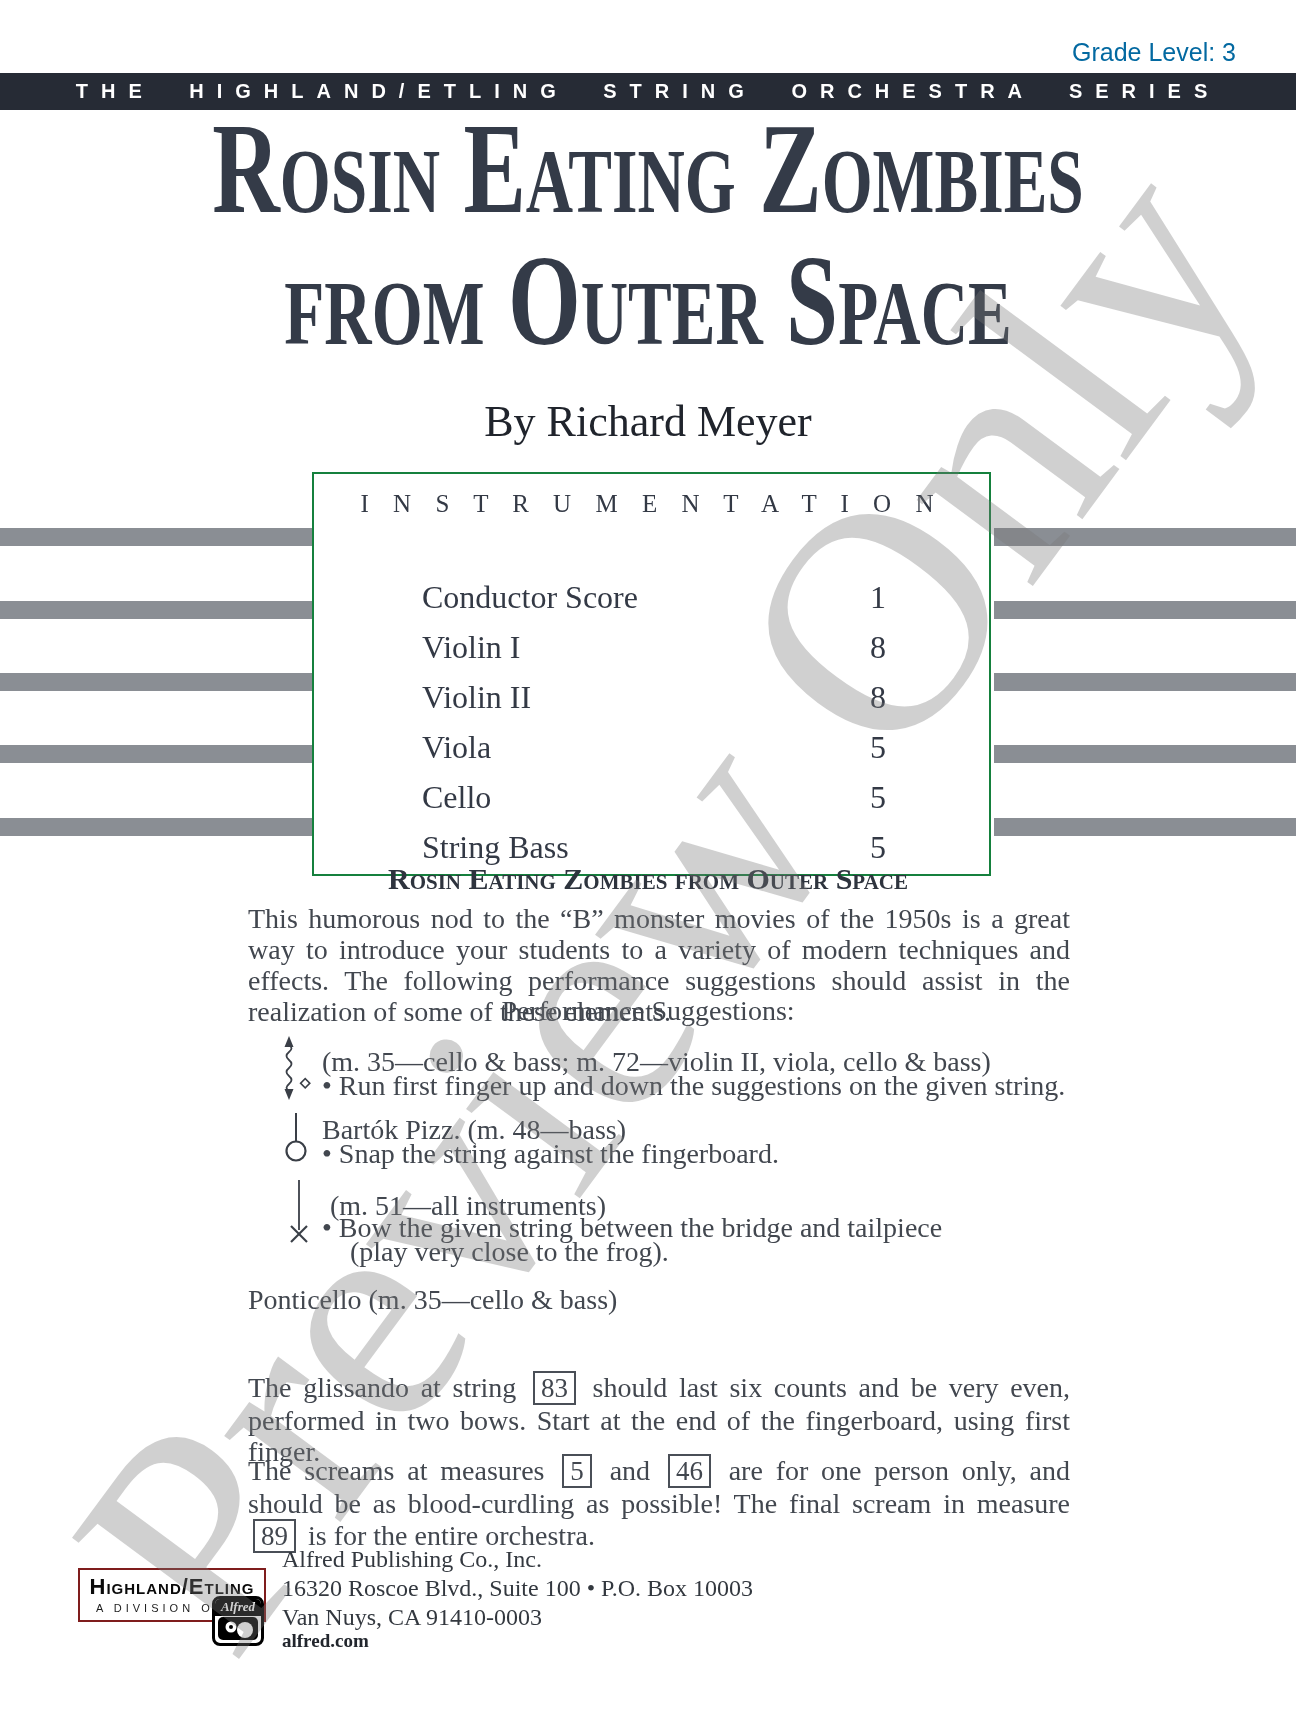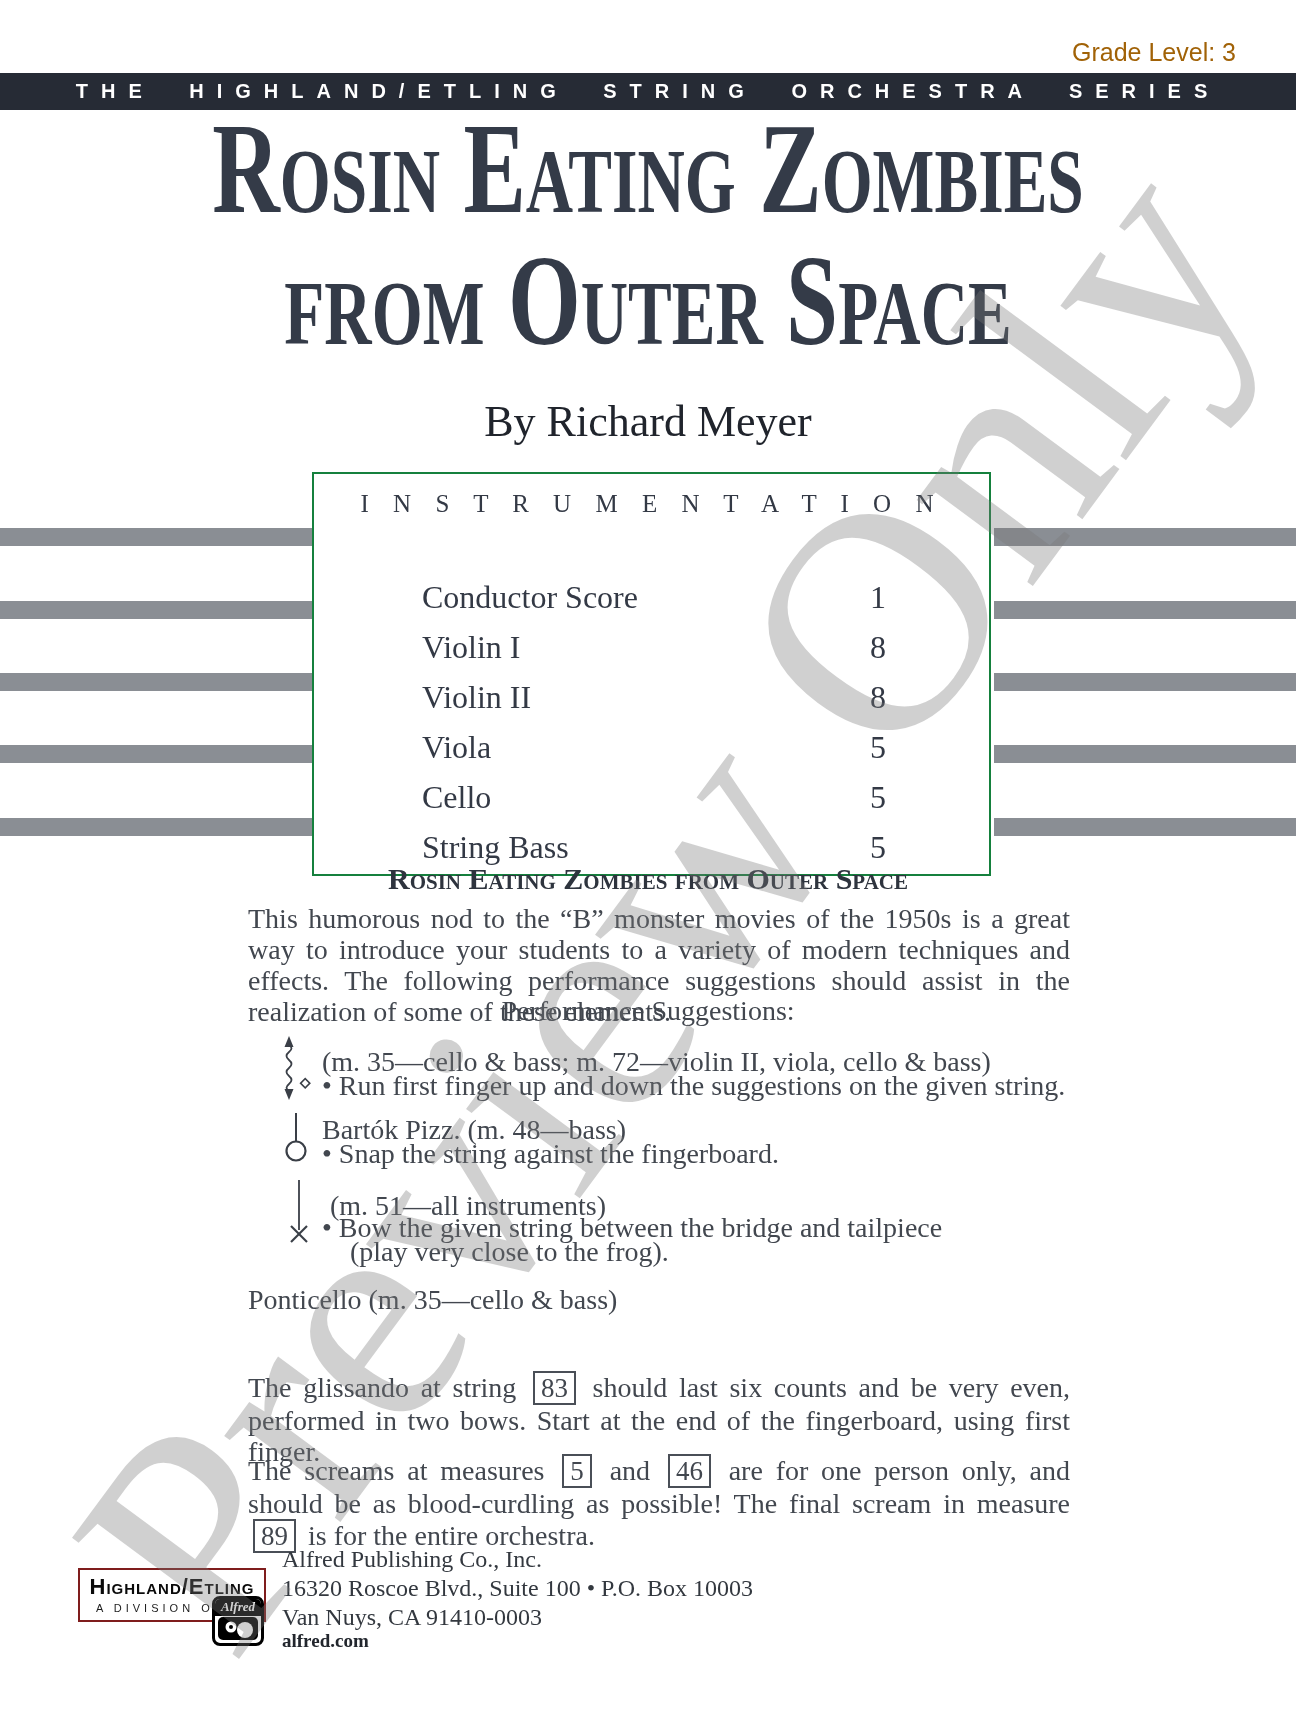--- a/index.html
+++ b/index.html
@@ -1,21 +1,21 @@
 <!DOCTYPE html>
 <html><head>
 <meta charset="utf-8">
 <style>
   html,body{margin:0;padding:0;background:#ffffff;}
   .page{position:relative;width:1296px;height:1728px;background:#ffffff;overflow:hidden;
         font-family:"Liberation Serif",serif;color:#3f444d;}
 
   
   .grade{position:absolute;top:38px;right:60px;font-family:"Liberation Sans",sans-serif;
-         font-size:25px;color:#a16207;}
+         font-size:25px;color:#0369a1;}
   .banner{position:absolute;left:0;top:73px;width:100%;height:37px;background:#262b35;
           display:flex;align-items:center;justify-content:center;}
   .banner span{font-family:"Liberation Sans",sans-serif;font-weight:bold;color:#ffffff;
                font-size:20px;letter-spacing:13px;word-spacing:16px;white-space:nowrap;}
 
   
   .title-line{position:absolute;left:0;width:100%;text-align:center;
               font-family:"Liberation Serif",serif;font-weight:bold;font-variant:small-caps;
               font-size:130px;line-height:140px;color:#343b48;transform:scaleX(0.72);
               white-space:nowrap;}

